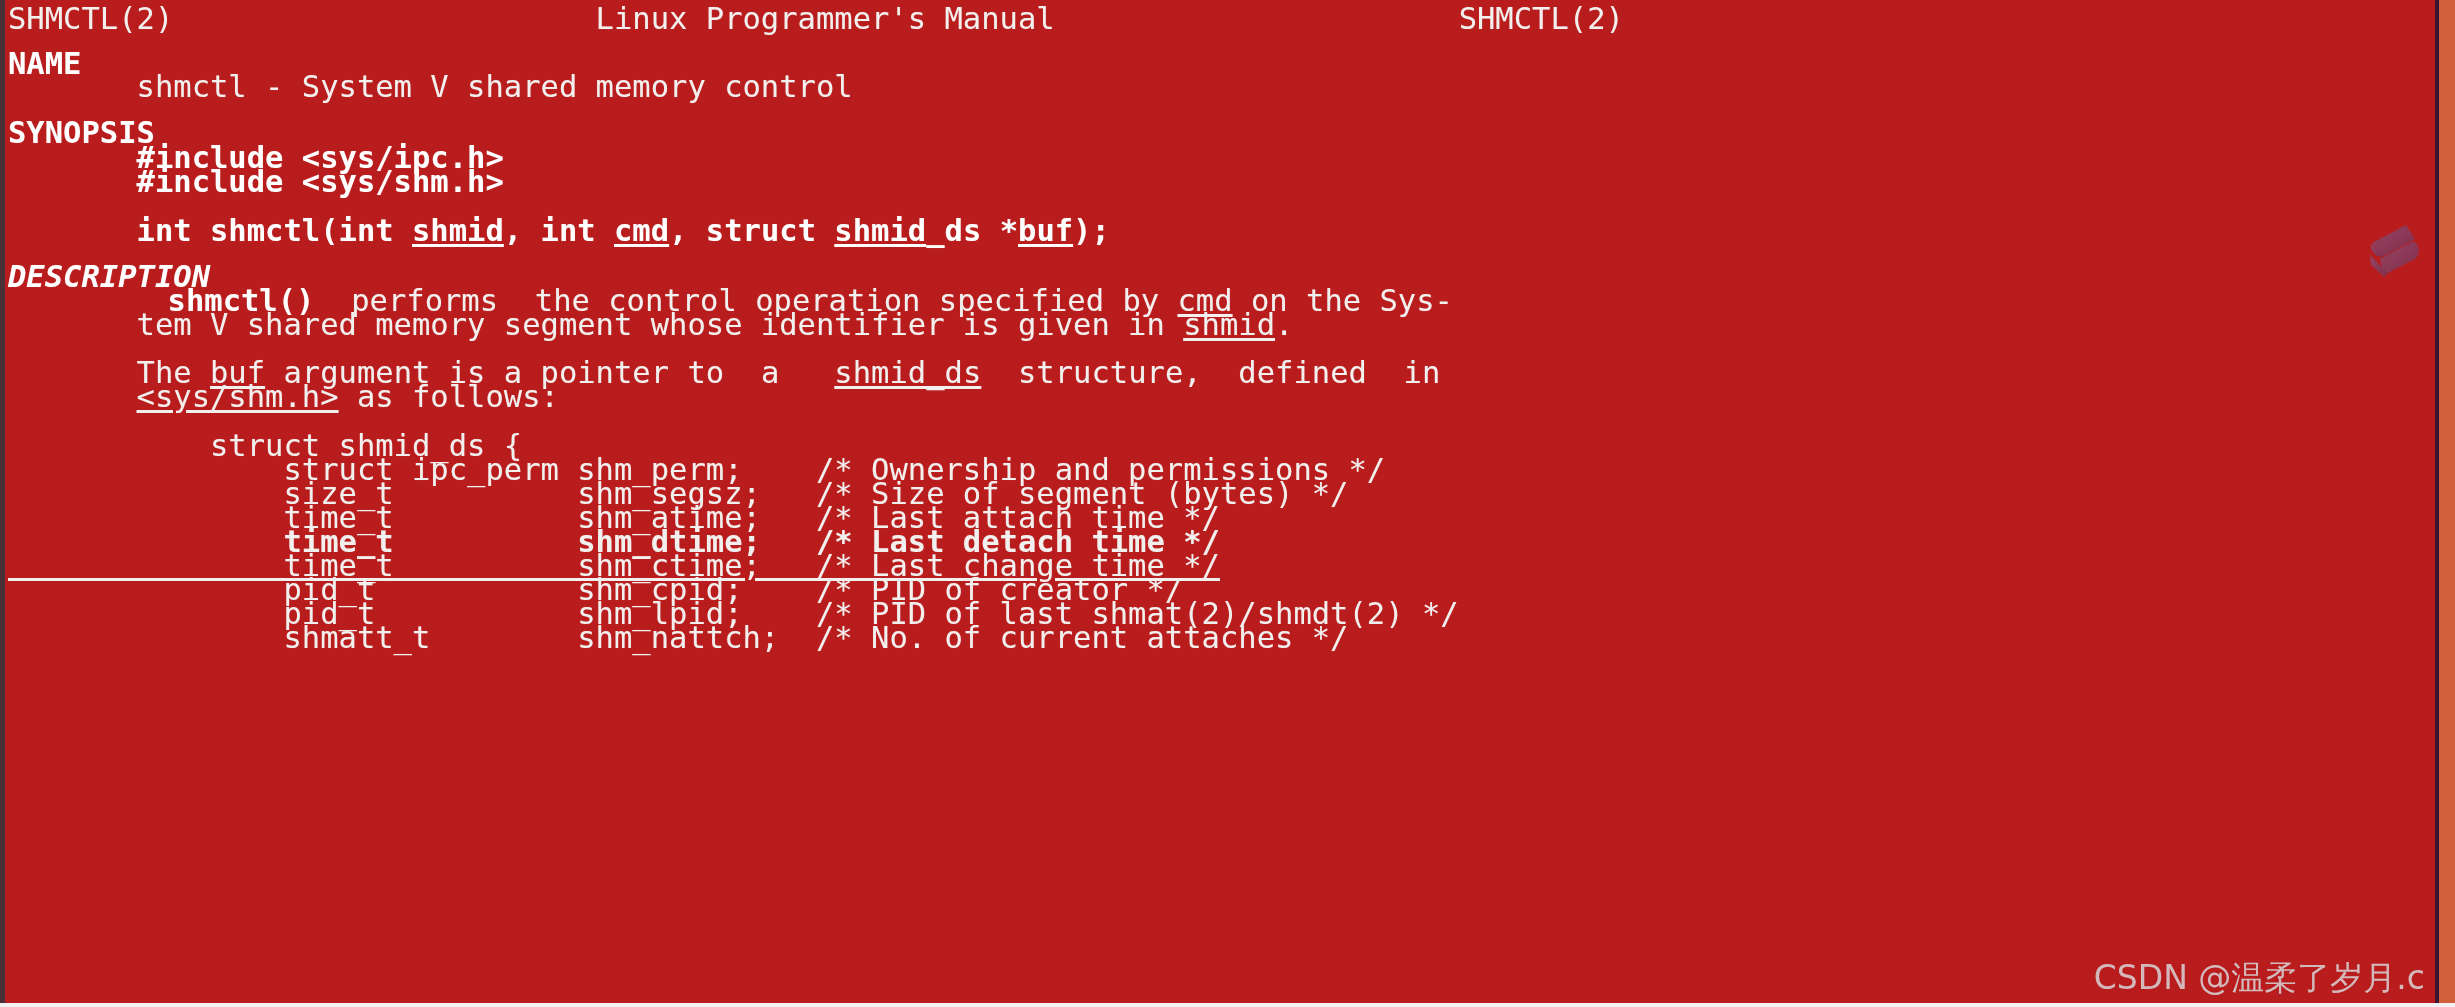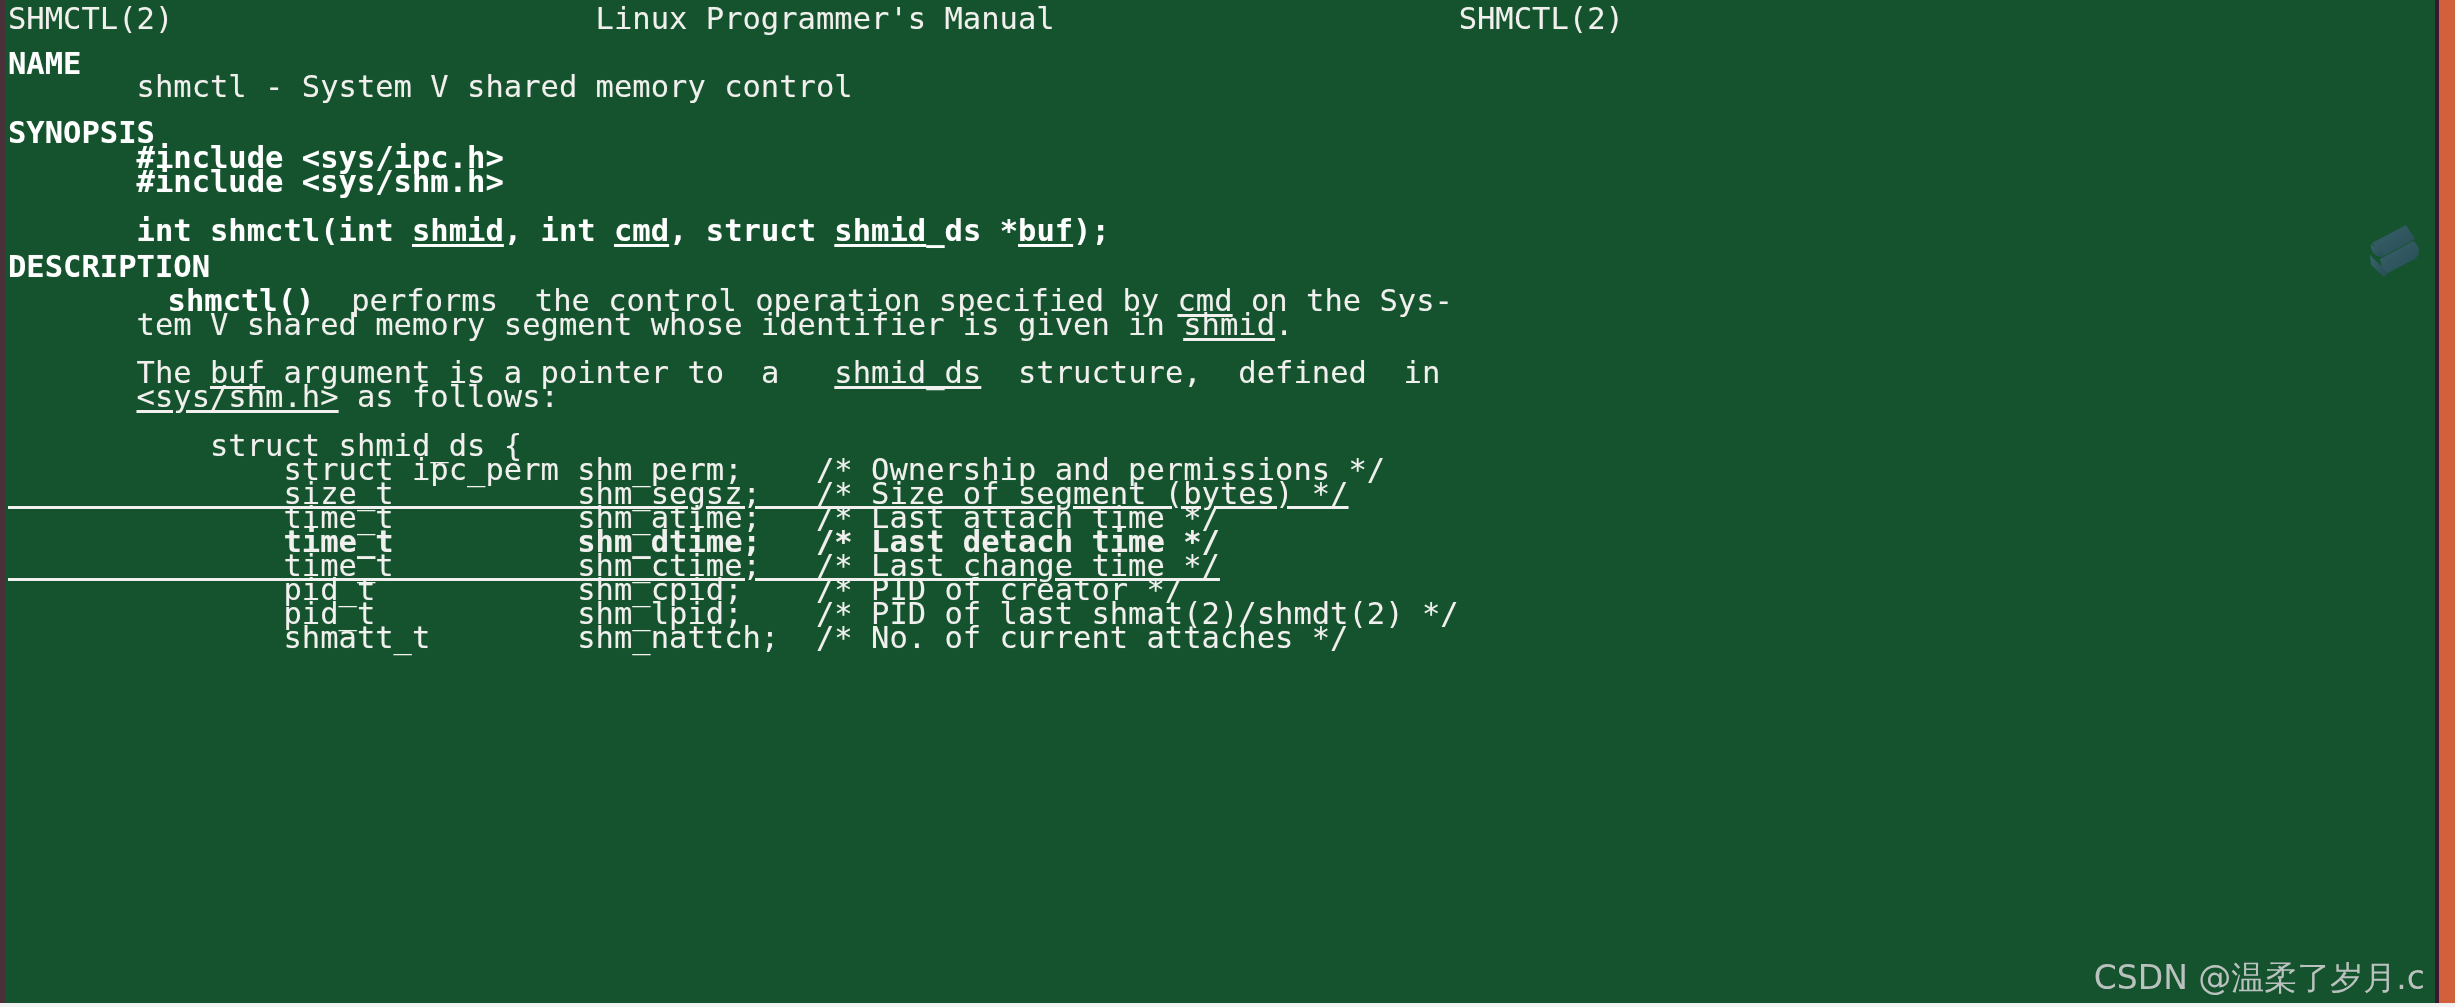--- a/index.html
+++ b/index.html
@@ -4,21 +4,21 @@
 <style>
   html, body {
     margin: 0;
     padding: 0;
     background: #2c0a20;
   }
   #terminal {
     position: relative;
     width: 2455px;
     height: 1007px;
-    background: #14532d;
+    background: #b91c1c;
     overflow: hidden;
     font-family: "DejaVu Sans Mono", "Liberation Mono", monospace;
     box-sizing: border-box;
   }
   
   .left-border {
     position: absolute;
     left: 0; top: 0;
     width: 5px; height: 100%;
     background: #4a3038;
@@ -102,28 +102,28 @@
   <div class="left-border"></div>
 
   <div class="screen" id="screen">
       <div class="line" style="top: 0px;">SHMCTL(2)                       Linux Programmer's Manual                      SHMCTL(2)</div>
       <div class="line bold" style="top: 45px;">NAME</div>
       <div class="line" style="top: 68px;">       shmctl - System V shared memory control</div>
       <div class="line bold" style="top: 114px;">SYNOPSIS</div>
       <div class="line bold" style="top: 139px;">       #include &lt;sys/ipc.h&gt;</div>
       <div class="line bold" style="top: 212px;">       int shmctl(int <span class="u">shmid</span>, int <span class="u">cmd</span>, struct <span class="u">shmid</span>_ds *<span class="u">buf</span>);</div>
       <div class="line bold" style="top: 163px;">       #include &lt;sys/shm.h&gt;</div>
-      <div class="line bold" style="top: 248px;">DESCRIPTION</div>
+      <div class="line bold" style="top: 258px; font-style: italic;">DESCRIPTION</div>
       <div class="line" style="top: 282px;">       <span class="b">shmctl()</span>  performs  the control operation specified by <span class="u">cmd</span> on the Sys-</div>
       <div class="line" style="top: 306px;">       tem V shared memory segment whose identifier is given in <span class="u">shmid</span>.</div>
       <div class="line" style="top: 354px;">       The <span class="u">buf</span> argument is a pointer to  a   <span class="u">shmid_ds</span>  structure,  defined  in</div>
       <div class="line" style="top: 378px;">       <span class="u">&lt;sys/shm.h&gt;</span> as follows:</div>
       <div class="line" style="top: 427px;">           struct shmid_ds {</div>
       <div class="line" style="top: 451px;">               struct ipc_perm shm_perm;    /* Ownership and permissions */</div>
-      <div class="line" style="top: 475px; text-decoration: underline;">               size_t          shm_segsz;   /* Size of segment (bytes) */</div>
+      <div class="line" style="top: 475px;">               size_t          shm_segsz;   /* Size of segment (bytes) */</div>
       <div class="line" style="top: 499px;">               time_t          shm_atime;   /* Last attach time */</div>
       <div class="line" style="top: 523px; font-weight: bold;">               time_t          shm_dtime;   /* Last detach time */</div>
       <div class="line" style="top: 547px; text-decoration: underline;">               time_t          shm_ctime;   /* Last change time */</div>
       <div class="line" style="top: 571px;">               pid_t           shm_cpid;    /* PID of creator */</div>
       <div class="line" style="top: 595px;">               pid_t           shm_lpid;    /* PID of last shmat(2)/shmdt(2) */</div>
       <div class="line" style="top: 619px;">               shmatt_t        shm_nattch;  /* No. of current attaches */</div>
     </div>
 
   <div class="logo-wm">
     <svg viewBox="0 0 70 78" width="70" height="78" aria-hidden="true">

